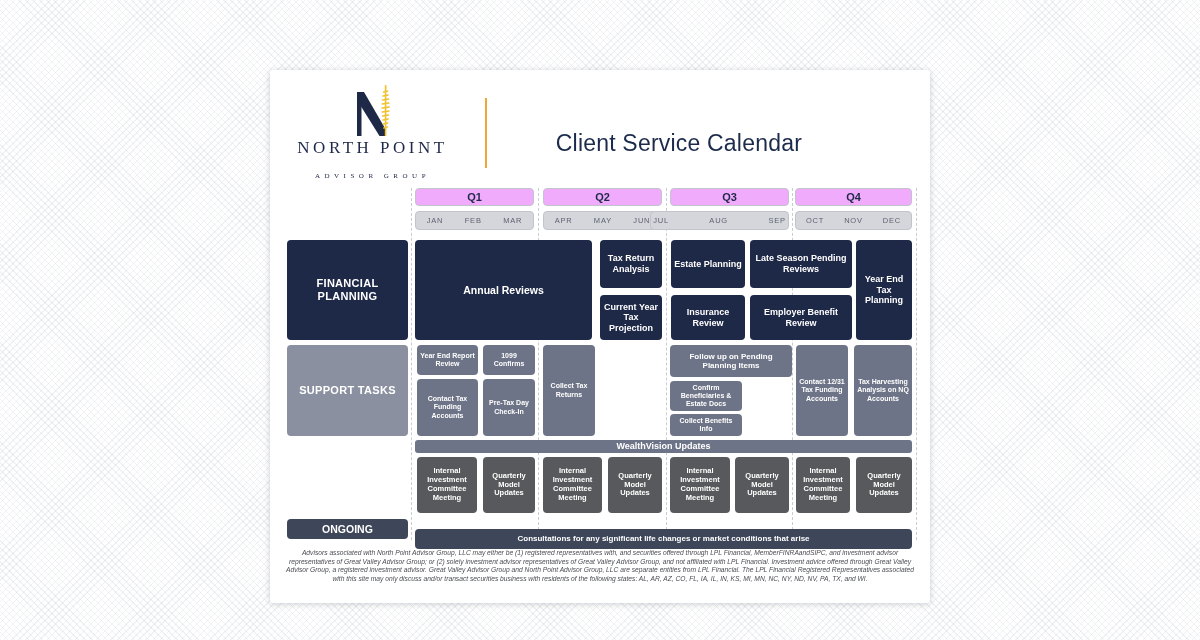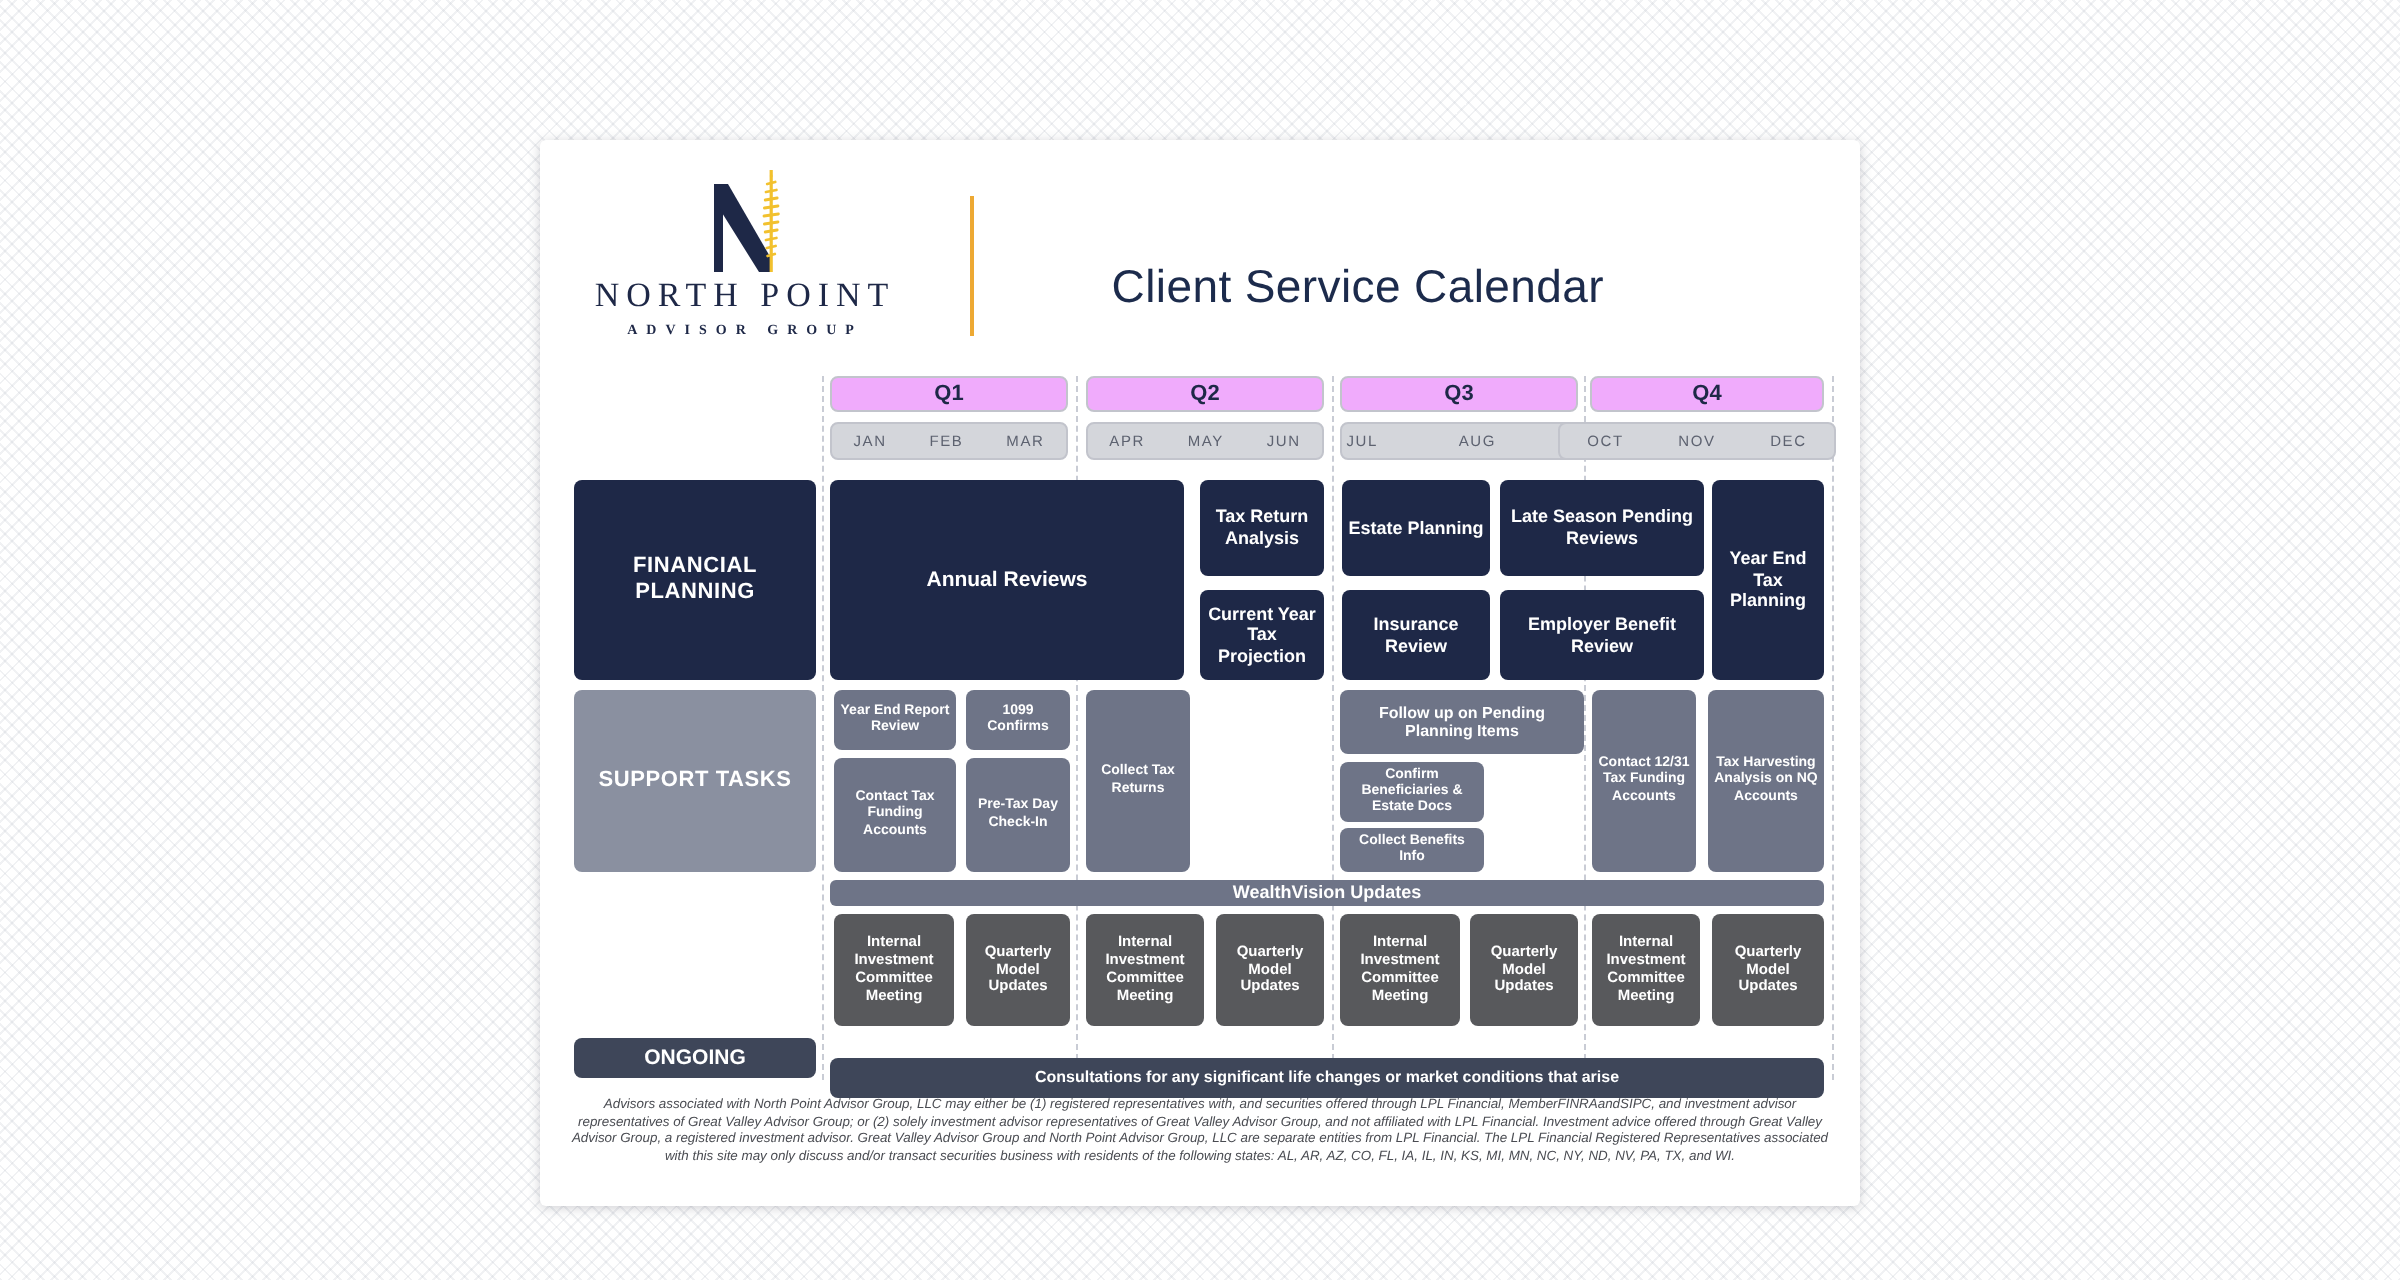--- a/index.html
+++ b/index.html
@@ -15,22 +15,22 @@
     position:absolute;left:270px;top:70px;width:660px;height:533px;
     background:#ffffff;border-radius:3px;
     box-shadow:0 1px 6px rgba(60,65,80,.25);
   }
   .abs{position:absolute;box-sizing:border-box;}
   
   .logo-wrap{left:10px;top:14px;width:185px;height:95px;text-align:center;}
   .logo-n{display:block;margin:0 auto;}
   .logo-line1{margin-top:2px;font-family:"Liberation Serif",serif;font-size:17px;
     letter-spacing:3.5px;color:#1e2847;white-space:nowrap;}
-  .logo-line2{margin-top:3px;font-family:"Liberation Serif",serif;font-size:7px;
-    letter-spacing:4.5px;color:#1e2847;white-space:nowrap;font-weight:bold;}
+  .logo-line2{margin-top:14px;font-family:"Liberation Serif",serif;font-size:7px;
+    letter-spacing:4.5px;color:#1e2847;white-space:nowrap;}
   .divider{left:215px;top:28px;width:2px;height:70px;background:#eda933;}
   .title{left:232px;top:60px;width:300px;text-align:right;font-size:23px;
     color:#1c2b4c;letter-spacing:.2px;}
   
   .dash{top:118px;height:352px;width:0;border-left:1px dashed #c9ccd5;z-index:0;}
   
   .pill{background:#f0abfc;border:1px solid #c2c4cc;border-radius:4px;
     display:flex;align-items:center;justify-content:center;z-index:1;}
   .q-pill{top:118px;height:18px;}
   .q-pill span{font-size:11px;font-weight:bold;color:#1e2847;}
@@ -108,26 +108,26 @@
   <div class="abs pill m-pill" style="left:145px;width:119px;">
     <span>JAN</span>
     <span>FEB</span>
     <span>MAR</span>
   </div>
   <div class="abs pill m-pill" style="left:273px;width:119px;">
     <span>APR</span>
     <span>MAY</span>
     <span>JUN</span>
   </div>
-  <div class="abs pill m-pill" style="left:400px;width:139px;gap:36px;">
+  <div class="abs pill m-pill" style="left:380px;width:139px;gap:36px;">
     <span>JUL</span>
     <span>AUG</span>
     <span>SEP</span>
   </div>
-  <div class="abs pill m-pill" style="left:509px;width:139px;">
+  <div class="abs pill m-pill" style="left:525px;width:117px;">
     <span>OCT</span>
     <span>NOV</span>
     <span>DEC</span>
   </div>
 
   <div class="abs cell navy fs10" style="left:145px;top:170px;width:177px;height:100px;">Annual Reviews</div>
   <div class="abs cell navy fs11" style="left:17px;top:170px;width:121px;height:100px;">FINANCIAL PLANNING</div>
   <div class="abs cell navy fs9" style="left:330px;top:170px;width:62px;height:48px;">Tax Return Analysis</div>
   <div class="abs cell navy fs9" style="left:330px;top:225px;width:62px;height:45px;">Current Year Tax Projection</div>
   <div class="abs cell navy fs9" style="left:401px;top:170px;width:74px;height:48px;">Estate Planning</div>

